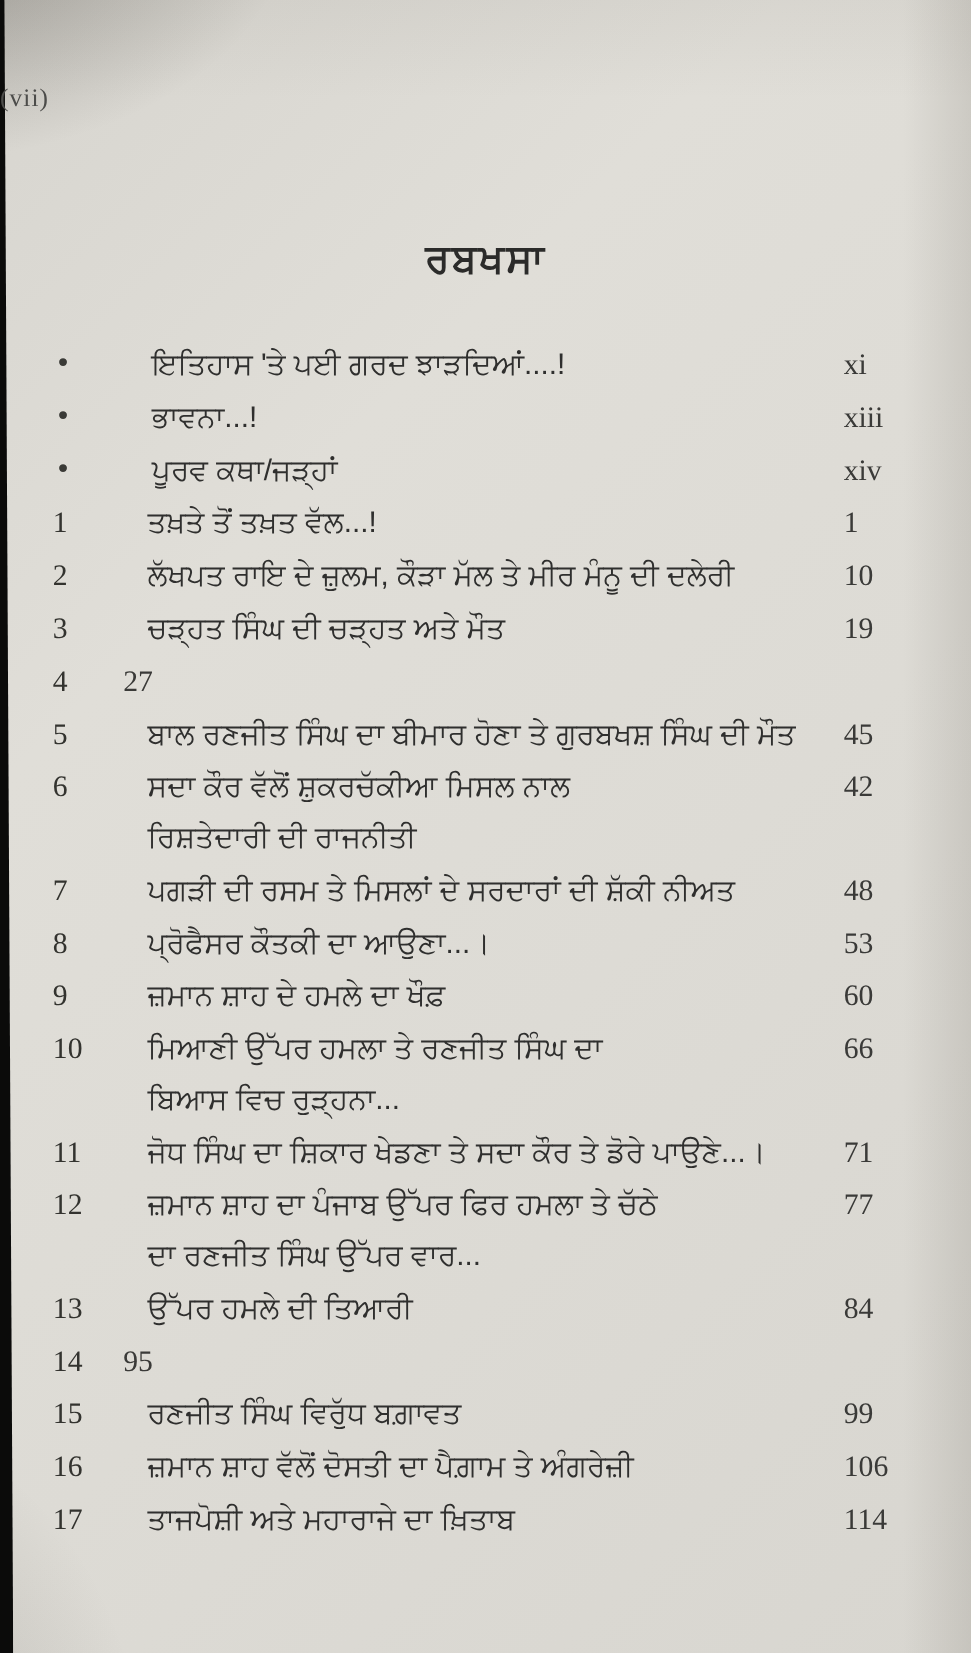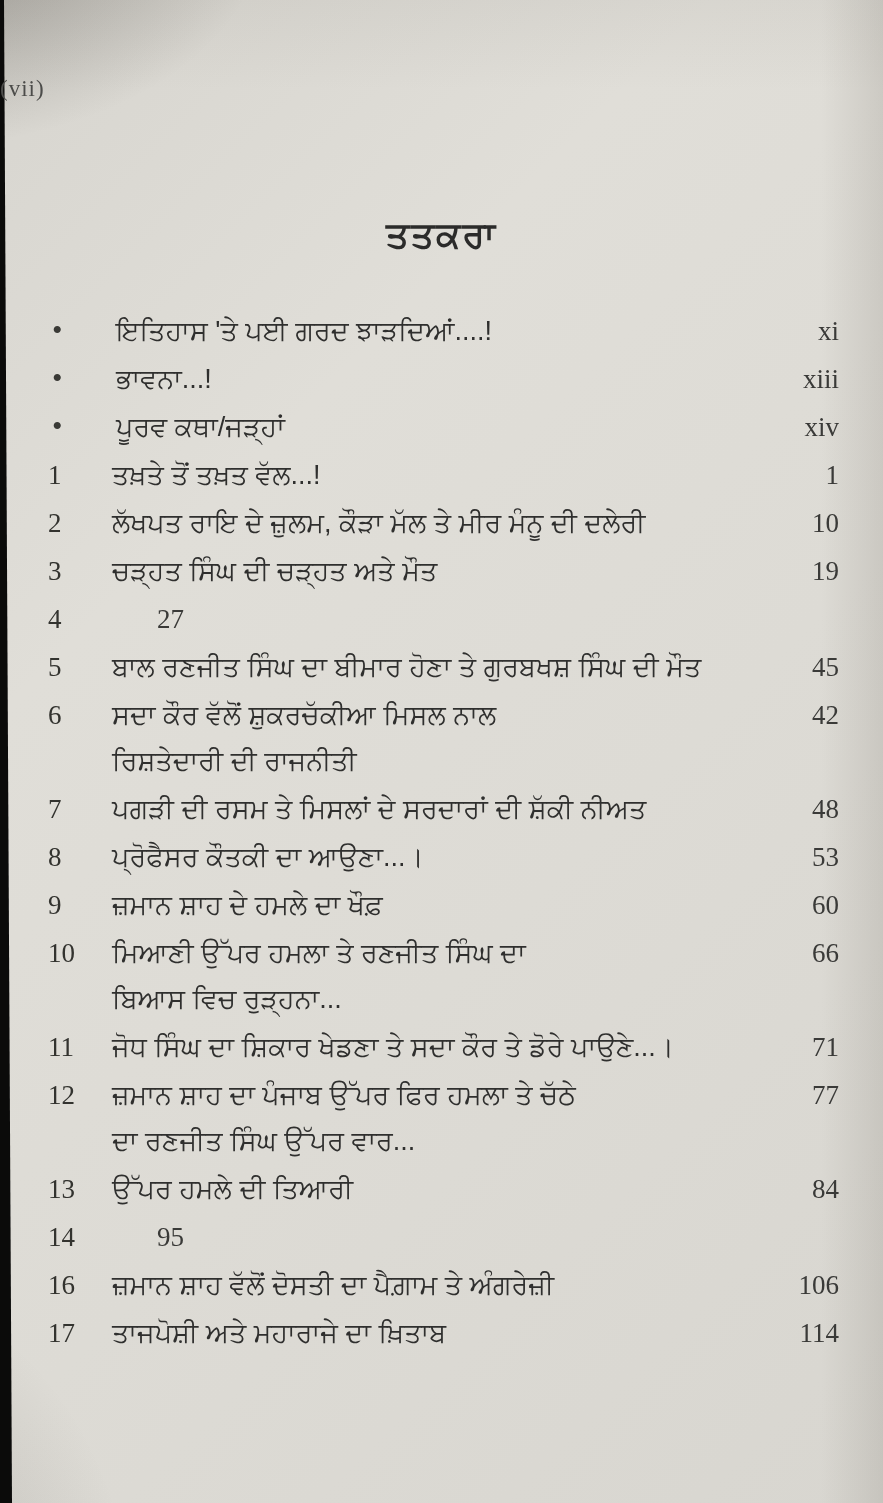--- a/index.html
+++ b/index.html
@@ -36,33 +36,33 @@
   .row{
     display:flex;align-items:flex-start;margin-bottom:2px;
     color:#2f2f2e;
   }
   .marker{
     flex:none;width:64px;font-family:"Liberation Serif",serif;
     font-size:27px;line-height:46px;color:#33332f;
   }
   .row.bullet .marker{font-size:30px;padding-left:4px;line-height:44px;color:#3a3a36;}
   .text{flex:1 1 auto;padding-right:10px;font-size:27px;line-height:46px;}
-  .l1,.l2{display:block;}
+  .l1,.l2{display:block;margin-left:22px;}
   .pg{
-    flex:none;min-width:72px;text-align:right;
+    flex:none;min-width:72px;text-align:left;
     font-family:"Liberation Serif",serif;font-size:27px;line-height:46px;color:#3a3a38;
   }
 </style>
 </head>
 <body>
 
 <div class="page">
   <div class="edge-left"></div>
   <div class="folio">(vii)</div>
-  <h1 class="heading">ਤਤਕਰਾ</h1>
+  <h1 class="heading">ਰਬਖਸਾ</h1>
   <div class="toc">
   <div class="row bullet">
     <span class="marker">•</span>
     <span class="text">
       <span class="l1">ਇਤਿਹਾਸ 'ਤੇ ਪਈ ਗਰਦ ਝਾੜਦਿਆਂ....!</span>
       <span class="l2"></span>
     </span>
     <span class="pg">xi</span>
   </div>
 
@@ -194,20 +194,28 @@
       <span class="l2">ਉੱਪਰ ਹਮਲੇ ਦੀ ਤਿਆਰੀ</span>
     </span>
     <span class="pg">84</span>
   </div>
 
   <div class="row">
     <span class="marker">14</span>
     <span class="pg">95</span>
   </div>
 
+  <div class="row">
+    <span class="marker">15</span>
+    <span class="text">
+      <span class="l1">ਰਣਜੀਤ ਸਿੰਘ ਵਿਰੁੱਧ ਬਗ਼ਾਵਤ</span>
+      <span class="l2"></span>
+    </span>
+    <span class="pg">99</span>
+  </div>
 
   <div class="row">
     <span class="marker">16</span>
     <span class="text">
       <span class="l1">ਜ਼ਮਾਨ ਸ਼ਾਹ ਵੱਲੋਂ ਦੋਸਤੀ ਦਾ ਪੈਗ਼ਾਮ ਤੇ ਅੰਗਰੇਜ਼ੀ</span>
     </span>
     <span class="pg">106</span>
   </div>
 
   <div class="row">

